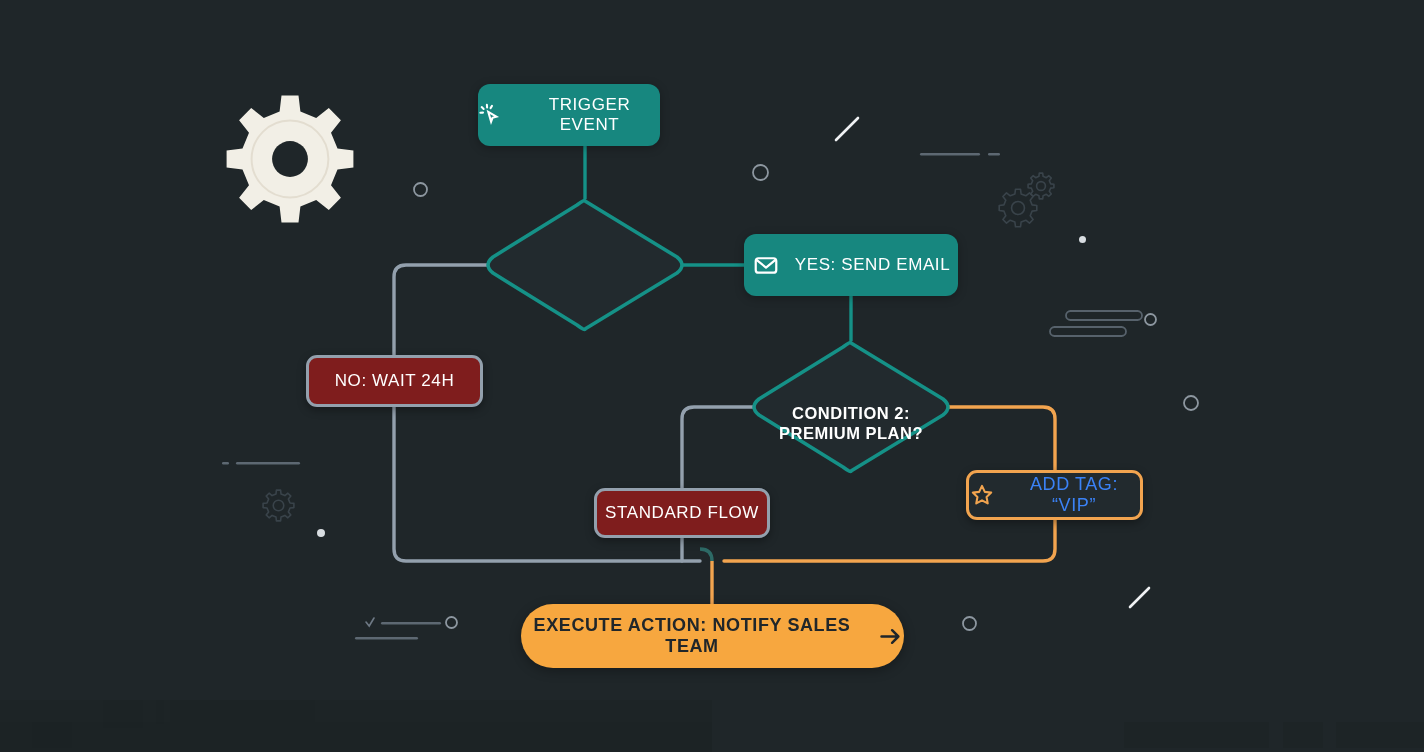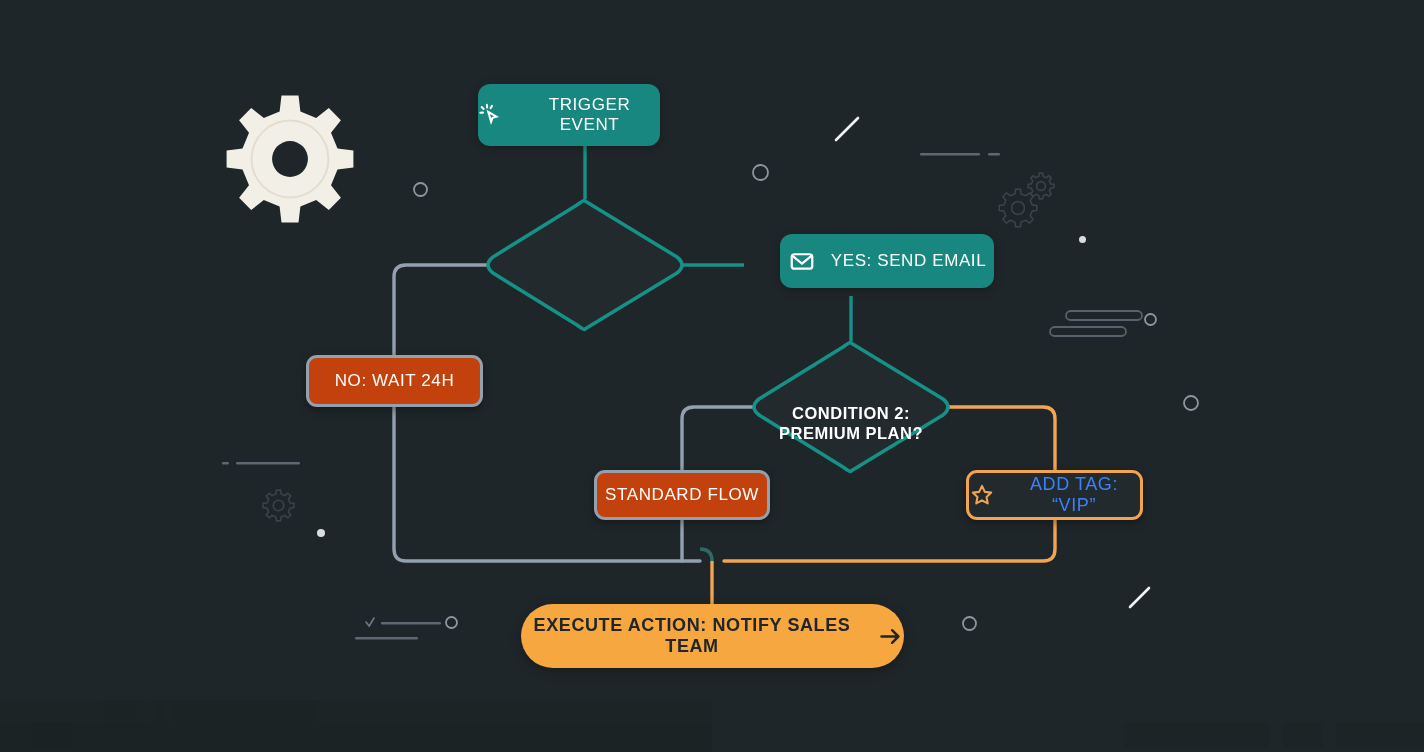--- a/index.html
+++ b/index.html
@@ -46,21 +46,21 @@
     background: #17877f;
     border-radius: 12px;
     color: #ffffff;
     font-size: 17px;
     font-weight: 500;
     gap: 15px;
     box-shadow: 0 2px 10px rgba(0,0,0,0.28);
   }
   
   .outline-grey {
-    background: #c2410c;
+    background: #7f1d1d;
     border: 3px solid #93a0ad;
     border-radius: 11px;
     color: #ffffff;
     font-size: 17px;
     font-weight: 500;
     box-shadow: 0 3px 9px rgba(0,0,0,0.35);
   }
   
   .outline-orange {
     background: #222a2e;
@@ -185,38 +185,38 @@
     <span class="icon">
       <svg width="26" height="26" viewBox="0 0 24 24" fill="none" stroke="#ffffff" stroke-width="1.9" stroke-linecap="round">
         <path d="M9.5 9.2 L17 13.6 L13.4 14.6 L12.1 18.1 Z" fill="none"></path>
         <path d="M8.4 5.1 L8.2 2.6 M5.2 6.4 L3.4 4.7 M4.6 9.8 L2.2 9.9 M11.6 5.6 L12.9 3.6"></path>
       </svg>
     </span>
     <span class="node-label">TRIGGER EVENT</span>
   </div>
 
 
-  <div class="node solid-teal" style="left:744px; top:234px; width:214px; height:54px;margin-left:36px;">
+  <div class="node solid-teal" style="left:744px; top:234px; width:214px; height:62px;">
     <span class="icon">
       <svg width="28" height="28" viewBox="0 0 24 24" fill="none" stroke="#ffffff" stroke-width="1.9" stroke-linejoin="round">
         <rect x="3.2" y="6.2" width="17.6" height="12.4" rx="2.4"></rect>
         <path d="M3.9 7.6 L12 14.2 L20.1 7.6"></path>
       </svg>
     </span>
     <span class="node-label">YES: SEND EMAIL</span>
   </div>
 
   <div class="node outline-grey" style="left:306px; top:355px; width:177px; height:52px;">
     <span class="node-label">NO: WAIT 24H</span>
   </div>
 
   <div class="diamond-label" style="left:753px; top:387px; width:196px; height:72px;font-weight:bold;">CONDITION 2:
 PREMIUM PLAN?</div>
 
-  <div class="node outline-grey" style="left:594px; top:470px; width:176px; height:50px;">
+  <div class="node outline-grey" style="left:594px; top:488px; width:176px; height:50px;">
     <span class="node-label">STANDARD FLOW</span>
   </div>
 
   <div class="node outline-orange" style="left:966px; top:470px; width:177px; height:50px;">
     <span class="icon">
       <svg width="26" height="26" viewBox="0 0 24 24" fill="none" stroke="#f2a44f" stroke-width="1.9" stroke-linejoin="round">
         <path d="M12 3.6 L14.6 9.1 L20.5 9.8 L16.2 13.9 L17.3 19.8 L12 16.9 L6.7 19.8 L7.8 13.9 L3.5 9.8 L9.4 9.1 Z"></path>
       </svg>
     </span>
     <span class="node-label">ADD TAG: “VIP”</span>

